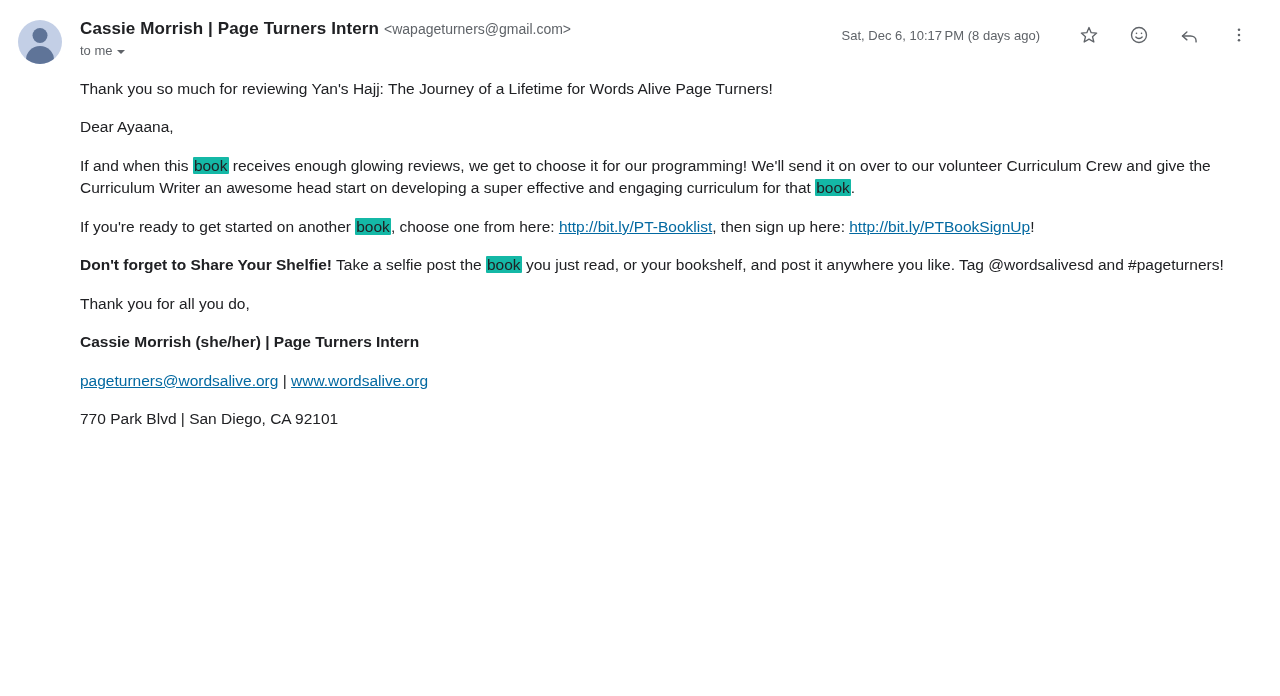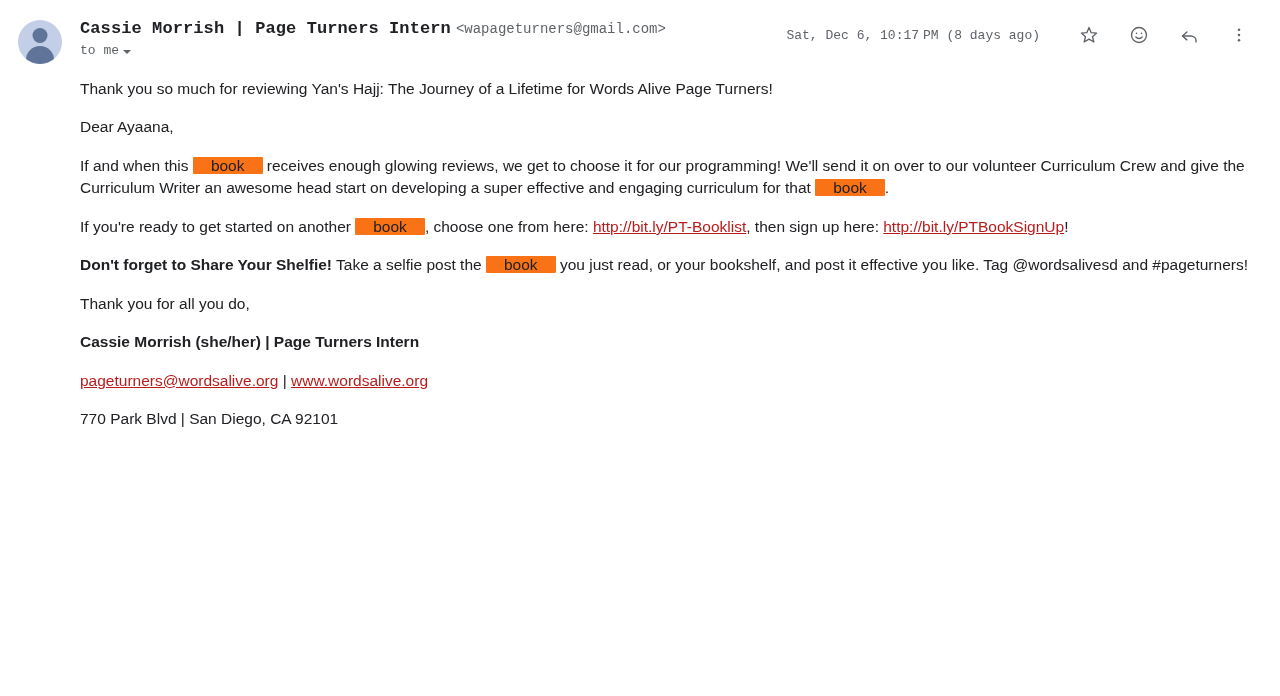--- a/index.html
+++ b/index.html
@@ -21,21 +21,20 @@
     height: 696px;
     box-sizing: border-box;
     padding: 10px 24px 0 0;
   }
 
   
   .header {
     display: flex;
     align-items: flex-start;
     padding: 8px 0 0 0;
-    font-family: Liberation Mono, monospace;
   }
 
   .avatar-wrap {
     width: 80px;
     display: flex;
     justify-content: center;
     padding-top: 2px;
   }
   .avatar {
     width: 44px;
@@ -135,26 +134,26 @@
     font-size: 15.5px;
     line-height: 1.45;
     color: #202124;
   }
   .body-wrap p {
     margin: 0 0 16px 0;
   }
   .body-wrap p.last { margin-bottom: 0; }
 
   .hl {
-    background: #f97316;
+    background: #14b8a6;
     border-radius: 1px;
-    padding: 0 18px;
+    padding: 0 1px;
   }
   a.link {
-    color: #b91c1c;
+    color: #0369a1;
     text-decoration: underline;
   }
   strong { font-weight: bold; }
   .sig-name { font-weight: bold; }
 </style>
 </head>
 <body>
 
 <div class="email">
 
@@ -215,21 +214,21 @@
   <div class="body-wrap">
 
     <p>Thank you so much for reviewing Yan's Hajj: The Journey of a Lifetime for Words Alive Page Turners!</p>
 
     <p>Dear Ayaana,</p>
 
     <p><span>If and when this </span><span class="hl">book</span><span> receives enough glowing reviews, we get to choose it for our programming! We'll send it on over to our volunteer Curriculum Crew and give the Curriculum Writer an awesome head start on developing a super effective and engaging curriculum for that </span><span class="hl">book</span><span>.</span></p>
 
     <p><span>If you're ready to get started on another </span><span class="hl">book</span><span>, choose one from here: </span><a class="link" href="#">http://bit.ly/PT-Booklist</a><span>, then sign up here: </span><a class="link" href="#">http://bit.ly/PTBookSignUp</a><span>!</span></p>
 
-    <p><strong>Don't forget to Share Your Shelfie!</strong><span> Take a selfie post the </span><span class="hl">book</span><span> you just read, or your bookshelf, and post it effective you like. Tag @wordsalivesd and #pageturners!</span></p>
+    <p><strong>Don't forget to Share Your Shelfie!</strong><span> Take a selfie post the </span><span class="hl">book</span><span> you just read, or your bookshelf, and post it anywhere you like. Tag @wordsalivesd and #pageturners!</span></p>
 
     <p>Thank you for all you do,</p>
 
     <p class="sig-name">Cassie Morrish (she/her) | Page Turners Intern</p>
 
     <p><a class="link" href="#">pageturners@wordsalive.org</a><span> | </span><a class="link" href="#">www.wordsalive.org</a></p>
 
     <p class="last">770 Park Blvd | San Diego, CA 92101</p>
   </div>
 </div>

